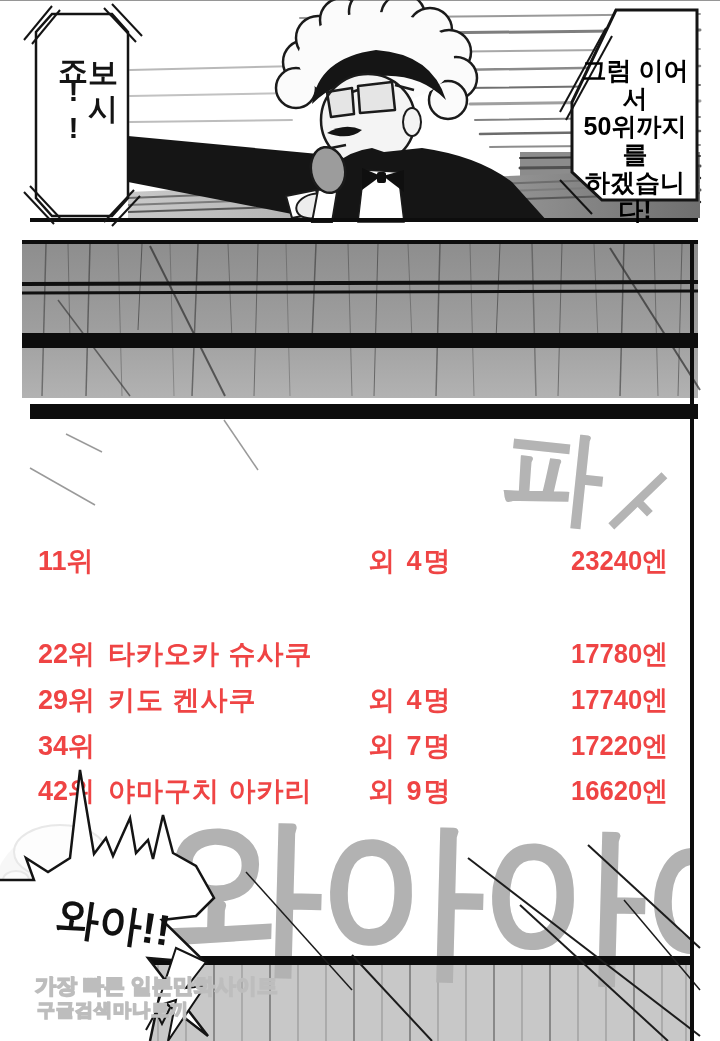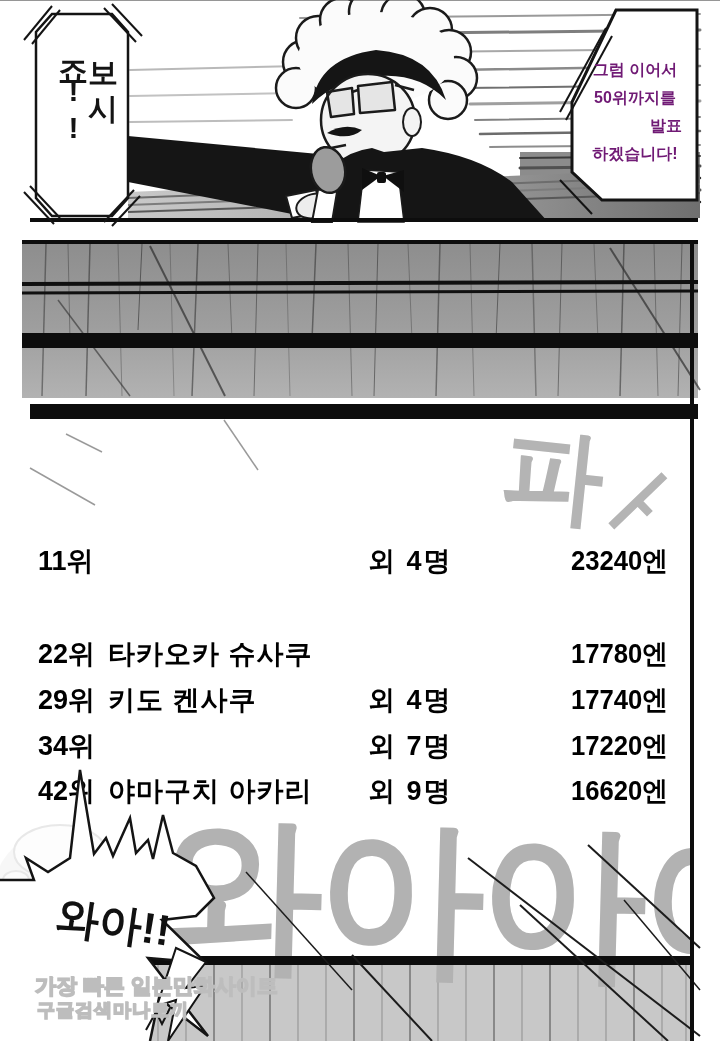--- a/index.html
+++ b/index.html
@@ -5,27 +5,27 @@
   html,body{margin:0;padding:0;background:#ffffff;}
   .page{position:relative;width:720px;height:1041px;background:#ffffff;overflow:hidden;
         font-family:"Liberation Sans", sans-serif;color:#141414;}
   .abs{position:absolute;}
   svg{display:block;}
   .layer1{z-index:1;} .layer2{z-index:2;} .layer3{z-index:3;} .layer4{z-index:4;} .layer5{z-index:5;}
 
   
   .vtext{writing-mode:vertical-rl;text-orientation:upright;font-weight:700;font-size:30px;
          letter-spacing:4px;line-height:1;color:#141414;}
-  .rbubble-text{font-weight:700;font-size:16px;line-height:28px;color:#701a75;}
+  .rbubble-text{font-weight:700;font-size:25px;line-height:28px;color:#000000;}
   .rbubble-text .ln{display:block;text-align:center;}
   .rbubble-text .ln3{text-align:right;padding-right:10px;}
 
   
   .rank-row{position:absolute;left:0;width:700px;height:34px;font-weight:700;font-size:27px;
-            white-space:nowrap;color:#000000;}
+            white-space:nowrap;color:#ef4444;}
   .rank-row .c-rank{position:absolute;left:38px;}
   .rank-row .c-name{position:absolute;left:108px;letter-spacing:1px;}
   .rank-row .c-oth{position:absolute;left:368px;letter-spacing:2px;}
   .rank-row .c-amt{position:absolute;left:538px;width:130px;text-align:right;
                    transform:scaleX(.95);transform-origin:right center;}
 
   
   .sfx-flash{font-weight:700;color:#b4b4b4;}
   .sfx-crowd-wrap{position:absolute;left:30px;top:800px;width:662px;height:241px;overflow:hidden;}
   .sfx-crowd{position:absolute;left:125px;top:-12px;font-size:168px;font-weight:700;color:#b2b2b2;
@@ -239,21 +239,20 @@
           <line x1="686" y1="965" x2="686" y2="1041"></line>
       </g>
     </g>
   </svg>
 
   <div class="abs layer2 vtext" style="left:58px;top:40px;height:170px;">보시죠!!</div>
 
   <div class="abs layer2 rbubble-text" style="left:578px;top:56px;width:114px;">
     <span class="ln">그럼 이어서</span>
     <span class="ln">50위까지를</span>
-    <span class="ln ln3">발표</span>
     <span class="ln">하겠습니다!</span>
   </div>
 
   <div class="abs layer2 sfx-flash" style="left:502px;top:408px;font-size:102px;transform:rotate(6deg);">
     <span>파</span>
   </div>
   <div class="abs layer2 sfx-flash" style="left:596px;top:446px;font-size:84px;transform:rotate(46deg);">
     <span>ㅏ</span>
   </div>
 

